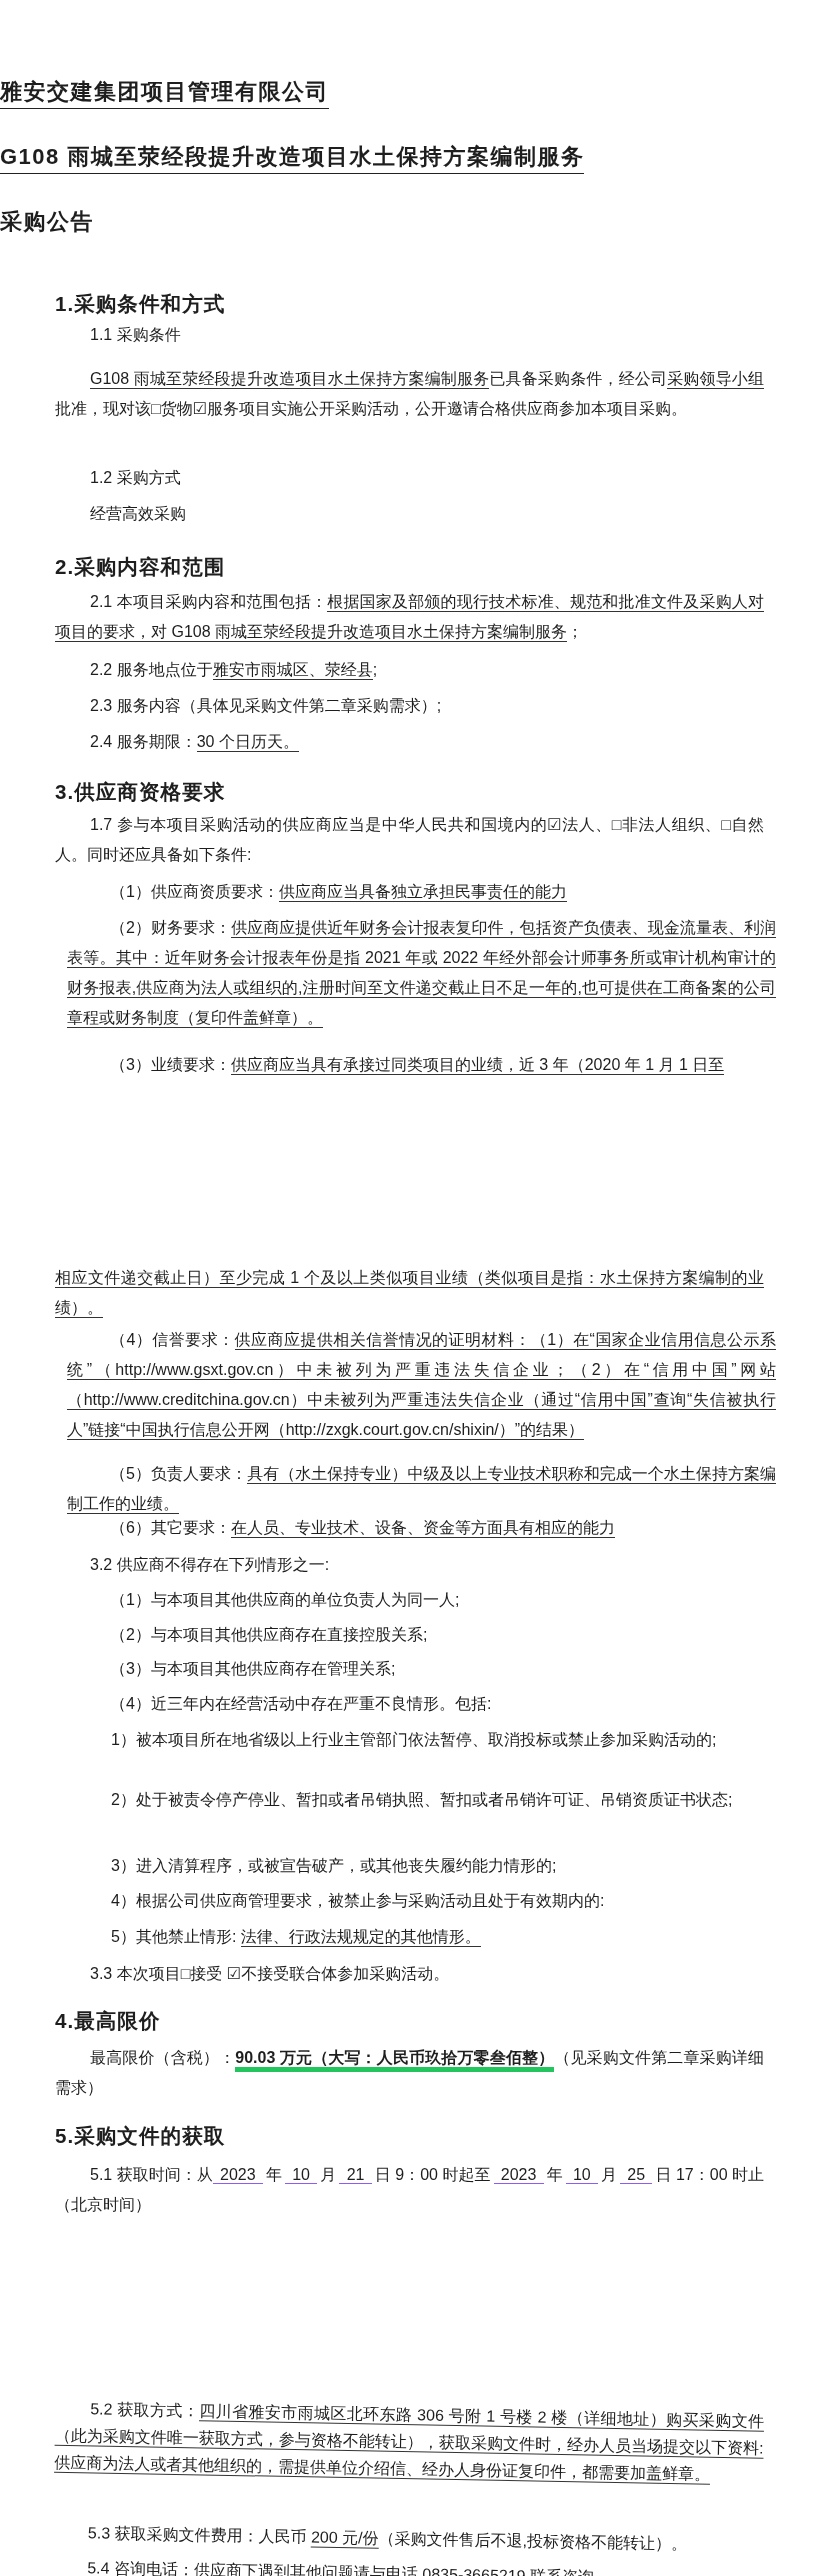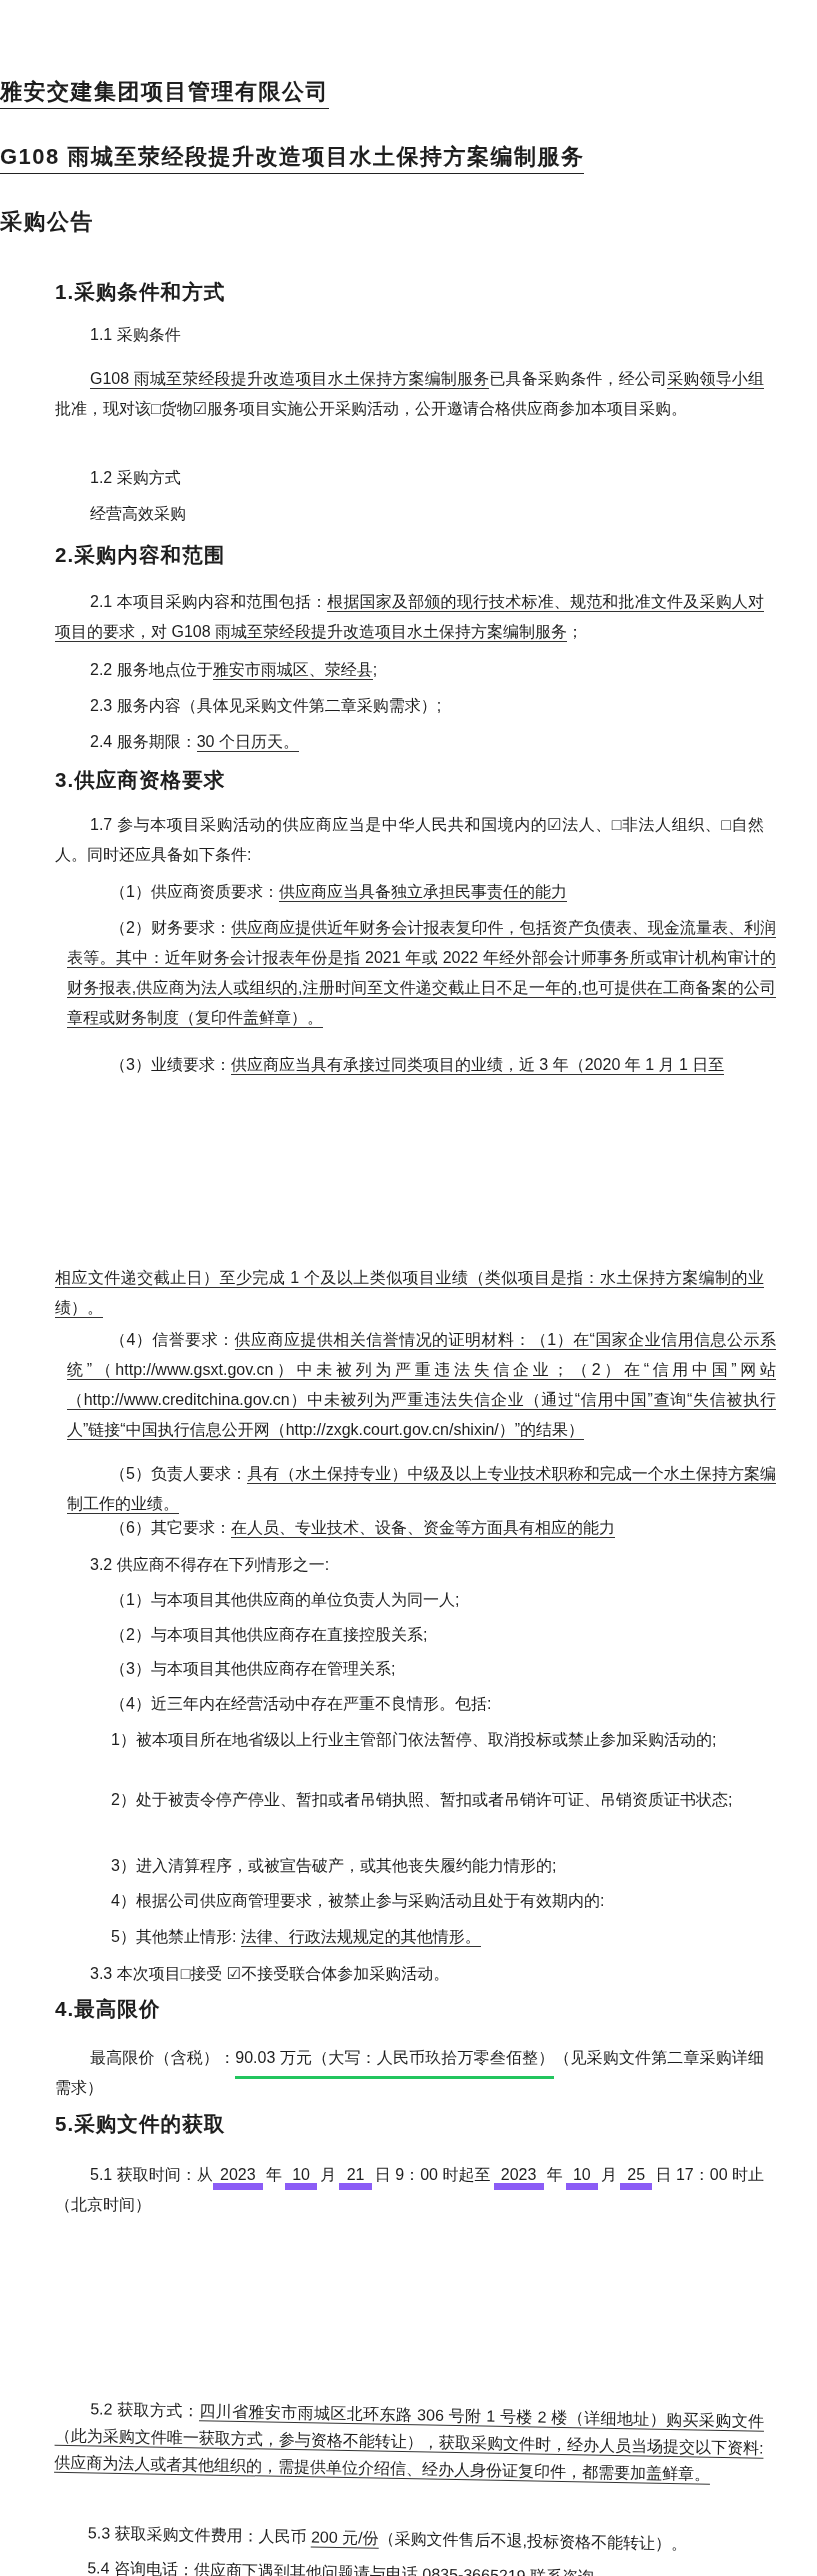--- a/index.html
+++ b/index.html
@@ -5,29 +5,29 @@
   html,body{margin:0;padding:0;}
   body{
     width:818px;height:3468px;position:relative;background:#ffffff;
     font-family:"Liberation Sans","DejaVu Sans",sans-serif;color:#1e1e1e;
     overflow:hidden;
   }
   .abs{position:absolute;}
   .center{left:0;width:818px;}
   .title{font-size:22px;font-weight:700;letter-spacing:1.5px;}
   .tu{border-bottom:1.5px solid #222;padding-bottom:4.1px;}
-  .h{font-weight:700;font-size:20.6px;letter-spacing:1px;left:55px;width:709px;}
+  .h{font-weight:700;font-size:20.6px;letter-spacing:1px;left:55px;width:709px;margin-top:12px;}
   .blk{left:55px;width:709px;font-size:16px;line-height:30px;text-align:justify;}
   .p3blk{line-height:27px;}
   .ind{text-indent:35px;}
   .ind2{text-indent:43px;margin-left:12px;}
   .ind3{text-indent:56px;}
   .u{border-bottom:1px solid #333;padding-bottom:1px;}
-  .bu{font-weight:400;border-bottom:3px solid #22c55e;padding-bottom:10px;}
-  .blank{border-bottom:7px solid #8b5cf6;padding:0 7.2px;}
+  .bu{font-weight:700;border-bottom:5px solid #22c55e;padding-bottom:1px;}
+  .blank{border-bottom:1px solid #8b5cf6;padding:0 7.2px;}
   .unit{margin:0 3.1px;}
   #page3{position:absolute;left:0;top:0;width:818px;height:3468px;
          transform:rotate(1.05deg);transform-origin:72px 2421px;}
 </style>
 </head>
 <body>
 
 <div class="abs center title" style="top:77px"><span class="tu">雅安交建集团项目管理有限公司</span></div>
 <div class="abs center title" style="top:142px"><span class="tu">G108 雨城至荥经段提升改造项目水土保持方案编制服务</span></div>
 <div class="abs center title" style="top:207px"><span>采购公告</span></div>

